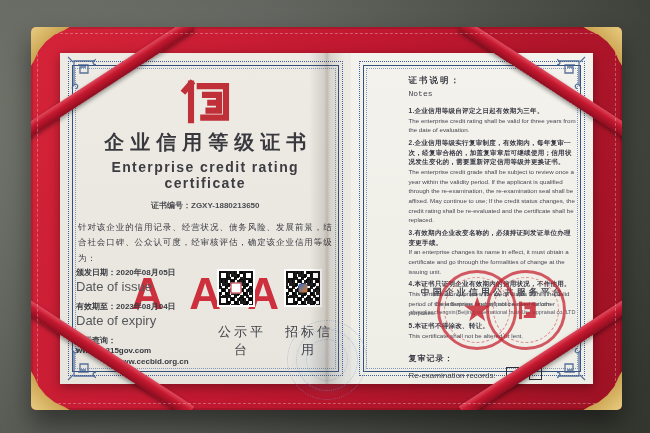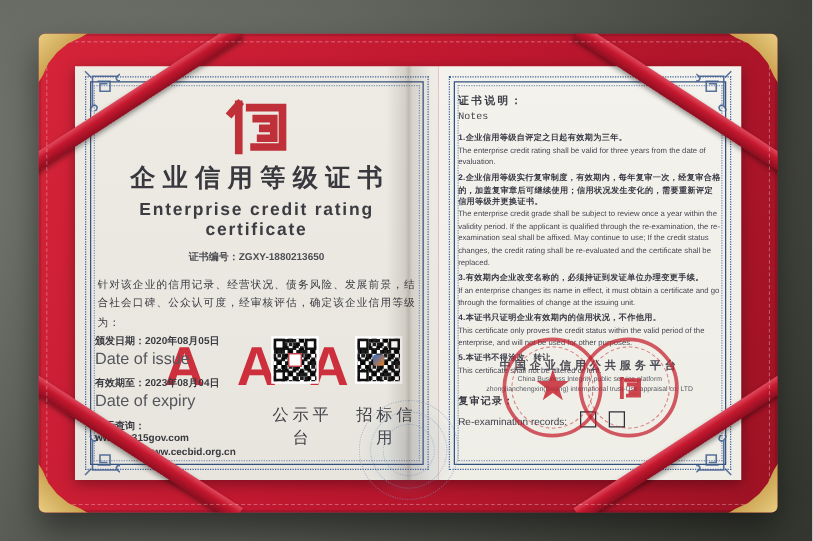--- a/index.html
+++ b/index.html
@@ -79,21 +79,21 @@
     background:repeating-conic-gradient(#1d1d1d 0% 25%,#fff 0% 50%) 0 0/6px 6px,
                repeating-conic-gradient(#1d1d1d 0% 25%,rgba(255,255,255,0) 0% 50%) 2px 3px/9px 9px;
     background-blend-mode:multiply;}
   .qf{position:absolute;width:9px;height:9px;border:2px solid #111;background:#fff;box-sizing:border-box;}
   .qf1{left:2px;top:2px;} .qf2{right:2px;top:2px;} .qf3{left:2px;bottom:2px;}
   .qr-logo{position:absolute;left:50%;top:50%;transform:translate(-50%,-50%);width:9px;height:9px;background:#fff;border:1px solid #b5222c;}
   .qr-logo.colored{border:none;background:linear-gradient(135deg,#2e6fd0 0%,#e87c1e 100%);border-radius:2px;}
   .qr-label{font-size:13px;letter-spacing:3px;margin-top:16px;color:#3f3f46;}
 
   
-  .rp{color:#3c3c46;text-align:left;}
+  .rp{color:#3c3c46;text-align:left;margin-left:42px;}
   .notes-title-cn{font-size:8.5px;font-weight:700;letter-spacing:2px;margin-top:6px;color:#3a3a44;}
   .notes-title-en{font-size:8px;margin-top:2px;color:#45454f;font-family:Liberation Mono, monospace;}
   .notes{margin-top:8px;}
   .note-cn{font-size:6.5px;font-weight:700;letter-spacing:.3px;margin-top:3px;color:#383844;line-height:1.5;}
   .note-en{font-size:6.2px;color:#474753;line-height:1.55;}
   .review{margin-top:13px;}
   .review-cn{font-size:8px;font-weight:700;letter-spacing:1px;color:#3a3a44;}
   .review-en{font-size:8px;margin-top:3px;color:#3e3e48;}
   .checkbox{display:inline-block;width:11px;height:11px;border:1.5px solid #2f2f3a;margin-left:8px;vertical-align:-2px;}
 

